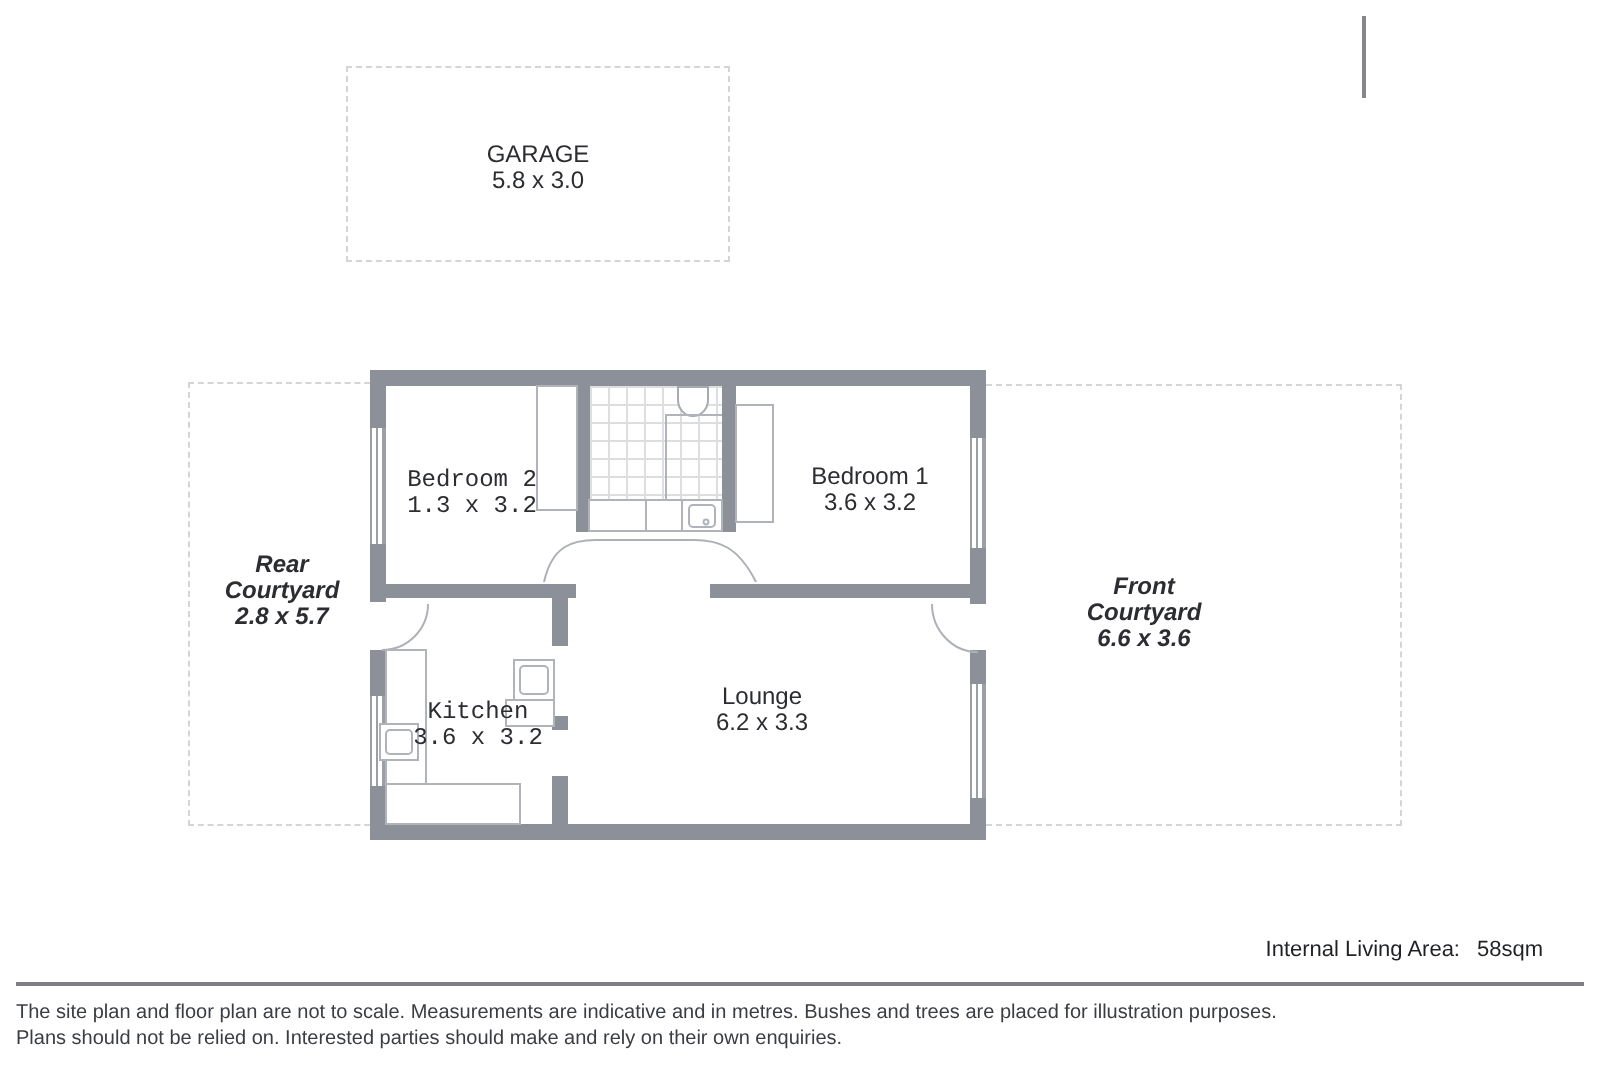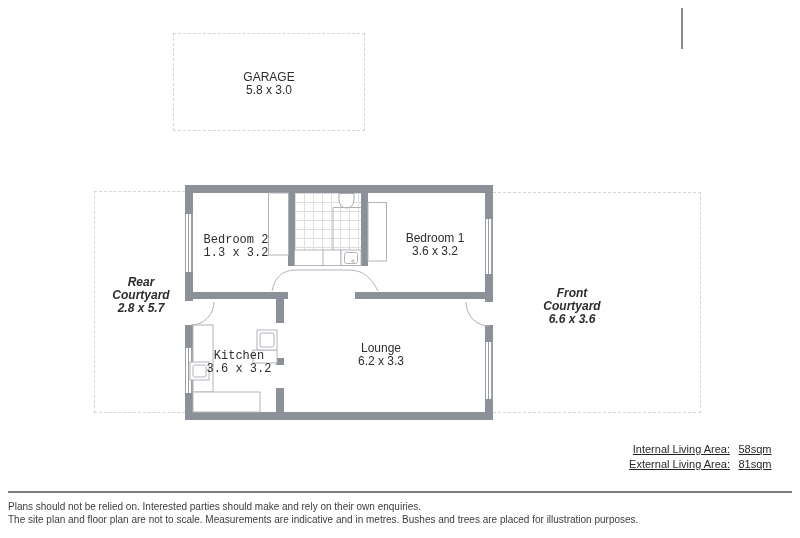--- a/index.html
+++ b/index.html
@@ -17,21 +17,21 @@
     border-left:1px solid #9ba0a7;border-right:1px solid #9ba0a7;}
   .vdoor{position:absolute;left:0;width:8px;background:#fff;}
   .tiles{position:absolute;left:295px;top:193px;width:66px;height:73px;background:
     repeating-linear-gradient(0deg,#dcdee0 0 1px,transparent 1px 9px),
     repeating-linear-gradient(90deg,#dcdee0 0 1px,transparent 1px 9px);}
   .overlay{position:absolute;left:0;top:0;}
   .room-label{position:absolute;transform:translateX(-50%);text-align:center;
     font-size:12px;line-height:13px;white-space:nowrap;}
   .bold-label{font-weight:bold;font-style:italic;}
   .tick{position:absolute;left:681px;top:8px;width:2px;height:41px;background:#85878b;}
-  .areas{position:absolute;right:20px;top:442px;font-size:11px;line-height:15px;color:#1f2124;text-decoration:underline;}
+  .areas{position:absolute;right:20px;top:468px;font-size:11px;line-height:15px;color:#1f2124;}
   .area-row{display:flex;justify-content:flex-end;}
   .area-value{width:50px;text-align:center;}
   .rule{position:absolute;left:8px;right:8px;top:491px;height:2px;background:#7d7f83;}
   .disclaimer{position:absolute;left:8px;top:500px;font-size:10px;line-height:13px;color:#3a3d41;}
 </style>
 </head>
 <body>
 
 <div class="canvas">
 
@@ -137,25 +137,21 @@
     <div>Front</div>
     <div>Courtyard</div>
     <div>6.6 x 3.6</div>
   </div>
 
   <div class="areas">
     <div class="area-row">
       <span>Internal Living Area:</span>
       <span class="area-value">58sqm</span>
     </div>
-    <div class="area-row">
-      <span>External Living Area:</span>
-      <span class="area-value">81sqm</span>
-    </div>
   </div>
 
   <div class="rule"></div>
   <div class="disclaimer">
+    <div>The site plan and floor plan are not to scale. Measurements are indicative and in metres. Bushes and trees are placed for illustration purposes.</div>
     <div>Plans should not be relied on. Interested parties should make and rely on their own enquiries.</div>
-    <div>The site plan and floor plan are not to scale. Measurements are indicative and in metres. Bushes and trees are placed for illustration purposes.</div>
   </div>
 
 </div>
 
 </body></html>

